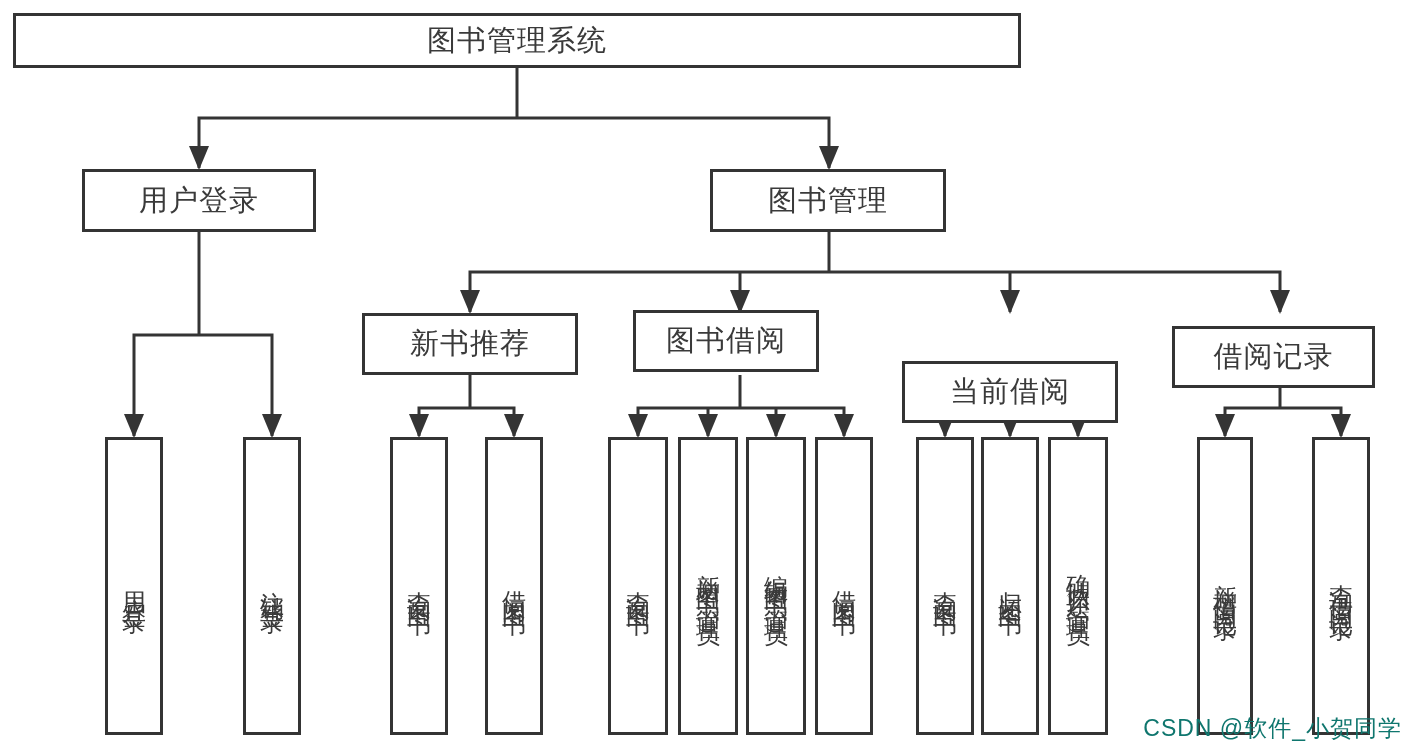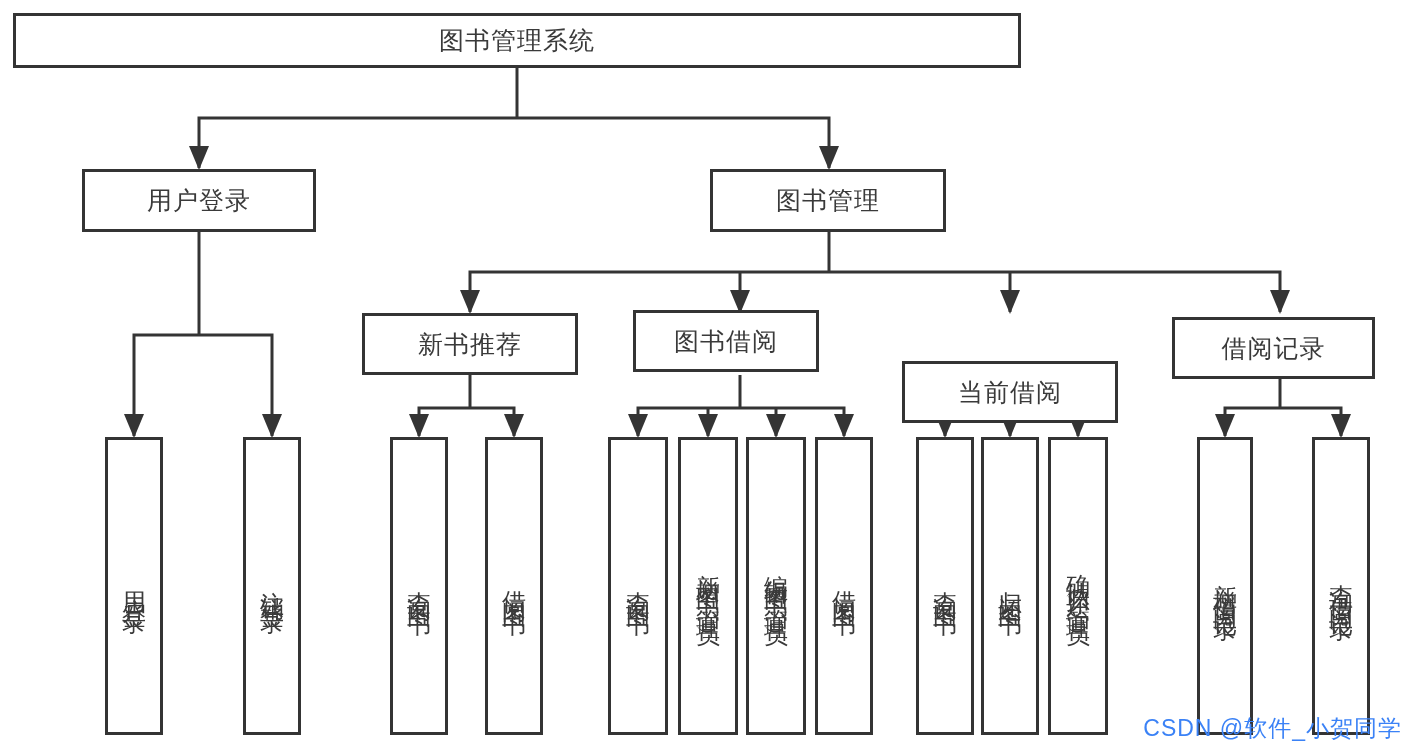--- a/index.html
+++ b/index.html
@@ -19,21 +19,21 @@
     pointer-events: none;
   }
   .hnode {
     position: absolute;
     box-sizing: border-box;
     border: 3px solid #343434;
     background: #ffffff;
     display: flex;
     align-items: center;
     justify-content: center;
-    font-size: 25px;
+    font-size: 29px;
     letter-spacing: 1px;
     color: #3a3a3a;
   }
   .vnode {
     position: absolute;
     box-sizing: border-box;
     border: 3px solid #343434;
     background: #ffffff;
     top: 437px;
     height: 298px;
@@ -49,21 +49,21 @@
     letter-spacing: 7px;
     line-height: 1;
     white-space: nowrap;
   }
   .watermark {
     position: absolute;
     right: 3px;
     bottom: 3px;
     font-size: 23px;
     letter-spacing: 1px;
-    color: #3b82f6;
+    color: #0f766e;
     z-index: 5;
   }
 </style>
 </head>
 <body>
 
 <div class="stage">
 
   <svg class="connectors" viewBox="0 0 1405 747" xmlns="http://www.w3.org/2000/svg">
     <defs>
@@ -114,21 +114,21 @@
 
   <div class="hnode" style="left:362px; top:313px; width:216px; height:62px;">
     <span>新书推荐</span>
   </div>
   <div class="hnode" style="left:633px; top:310px; width:186px; height:62px;">
     <span>图书借阅</span>
   </div>
   <div class="hnode" style="left:902px; top:313px; width:216px; height:62px;margin-top:48px;">
     <span>当前借阅</span>
   </div>
-  <div class="hnode" style="left:1172px; top:317px; width:203px; height:62px;">
+  <div class="hnode" style="left:1172px; top:326px; width:203px; height:62px;">
     <span>借阅记录</span>
   </div>
 
   <div class="vnode" style="left:105px; width:58px;">
     <span class="vtext">用户登录</span>
   </div>
   <div class="vnode" style="left:243px; width:58px;">
     <span class="vtext">注销登录</span>
   </div>
 

